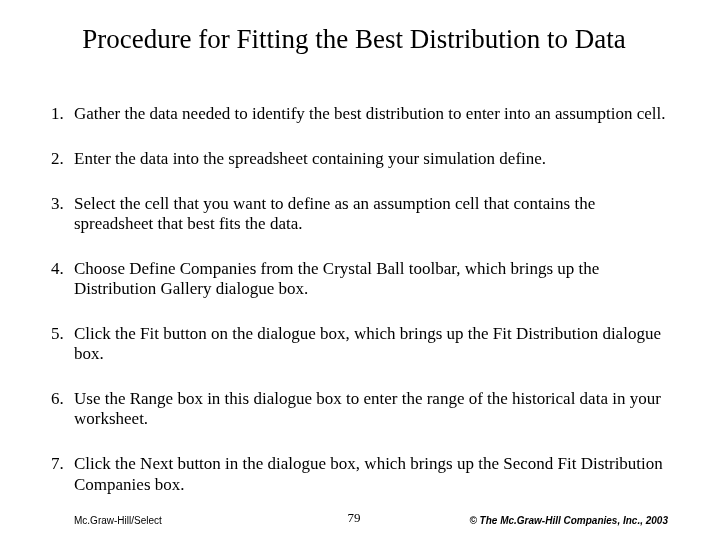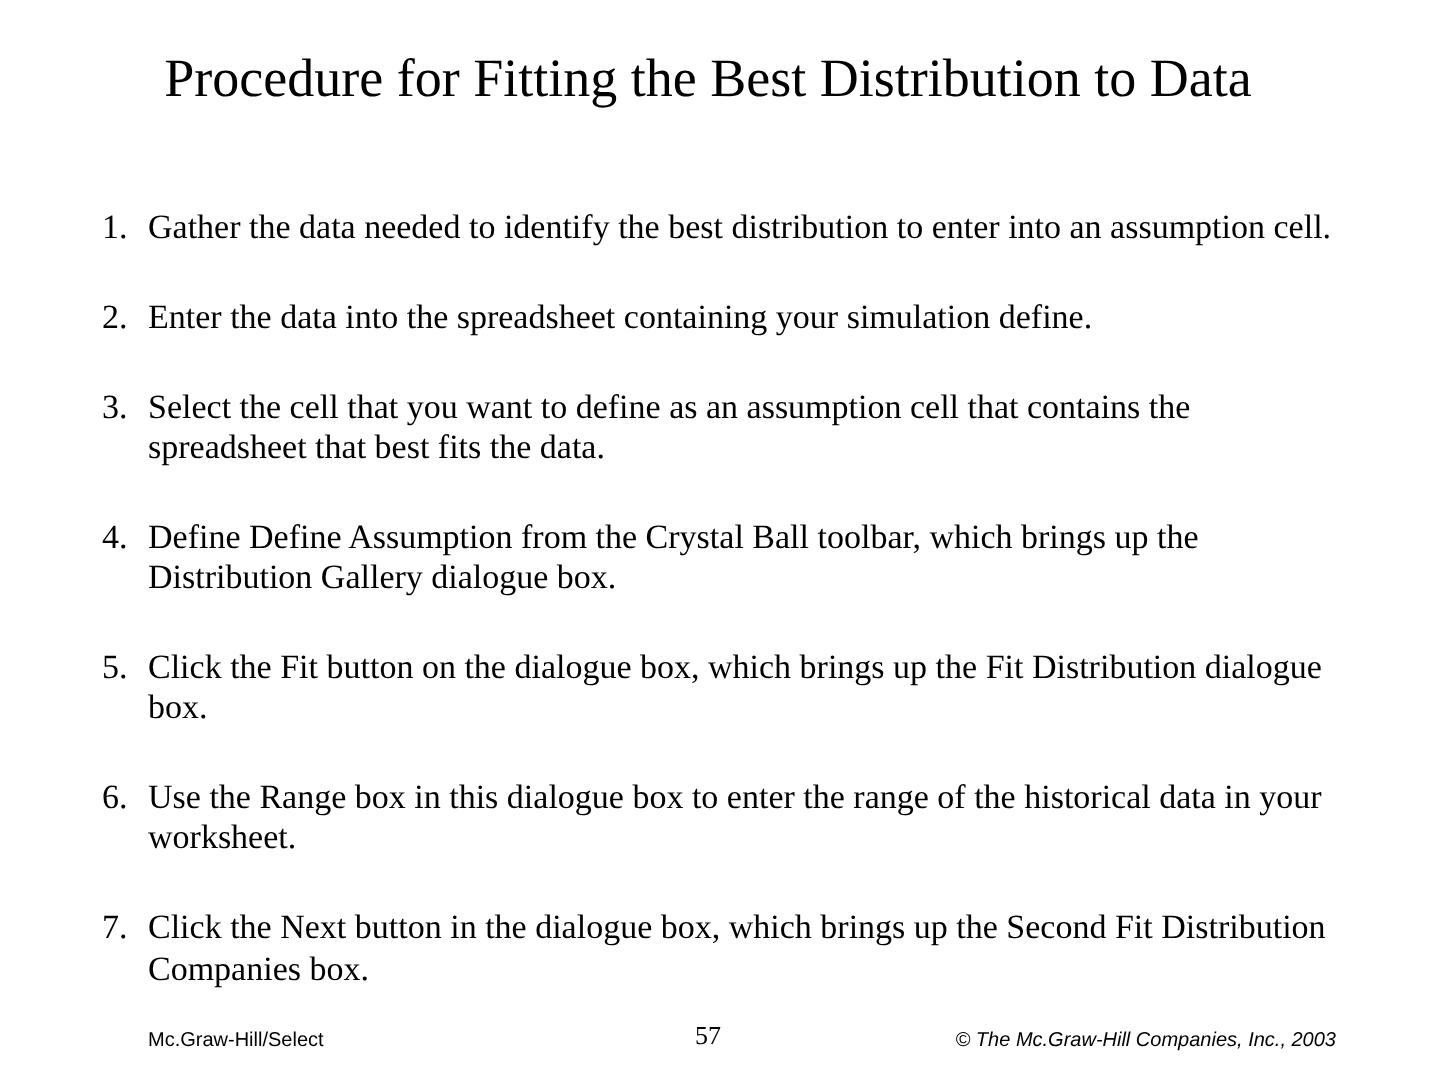--- a/index.html
+++ b/index.html
@@ -67,41 +67,41 @@
     font-family: "Times New Roman", Times, serif;
     font-size: 13px;
   }
   .footer-right {
     position: absolute;
     right: 40px;
     bottom: 0;
     font-family: Verdana, Geneva, sans-serif;
     font-size: 10px;
     font-style: italic;
-    font-weight: normal;
+    font-weight: bold;
   }
 </style>
 </head>
 <body>
 
 <div class="slide">
 
   <div class="title">Procedure for Fitting the Best Distribution to Data</div>
 
   <div class="body">
     <ol class="steps">
       <li>Gather the data needed to identify the best distribution to enter into an assumption cell.</li>
       <li>Enter the data into the spreadsheet containing your simulation define.</li>
       <li>Select the cell that you want to define as an assumption cell that contains the spreadsheet that best fits the data.</li>
-      <li>Define Define Assumption from the Crystal Ball toolbar, which brings up the Distribution Gallery dialogue box.</li>
+      <li>Choose Define Companies from the Crystal Ball toolbar, which brings up the Distribution Gallery dialogue box.</li>
       <li>Click the Fit button on the dialogue box, which brings up the Fit Distribution dialogue box.</li>
       <li>Use the Range box in this dialogue box to enter the range of the historical data in your worksheet.</li>
       <li>Click the Next button in the dialogue box, which brings up the Second Fit Distribution Companies box.</li>
     </ol>
   </div>
 
   <div class="footer">
     <div class="footer-left">Mc.Graw-Hill/Select</div>
-    <div class="footer-center">57</div>
+    <div class="footer-center">79</div>
     <div class="footer-right">© The Mc.Graw-Hill Companies, Inc., 2003</div>
   </div>
 
 </div>
 
 </body></html>

